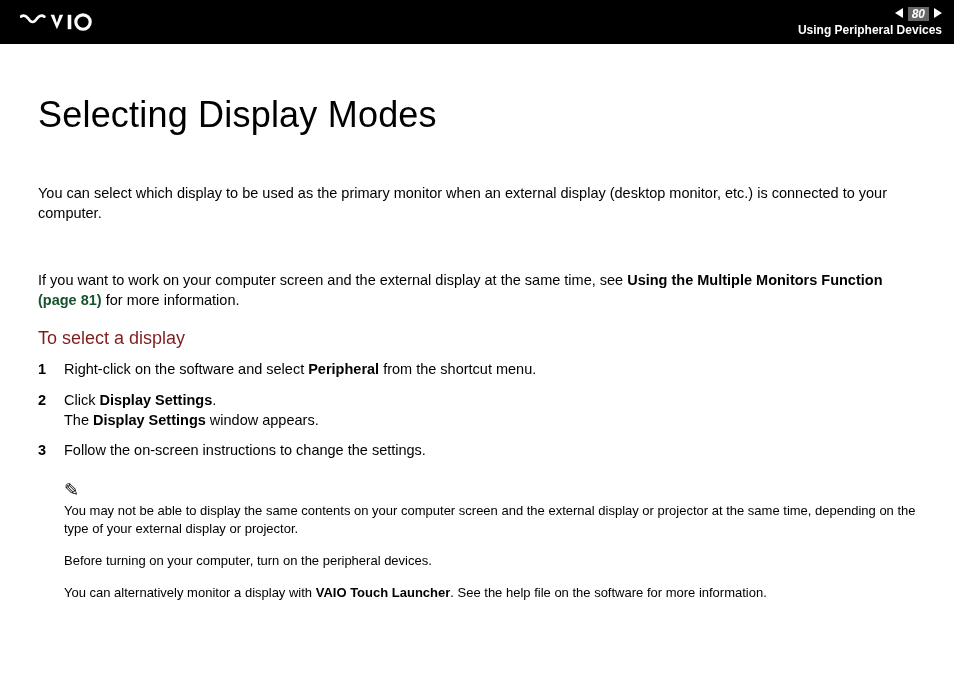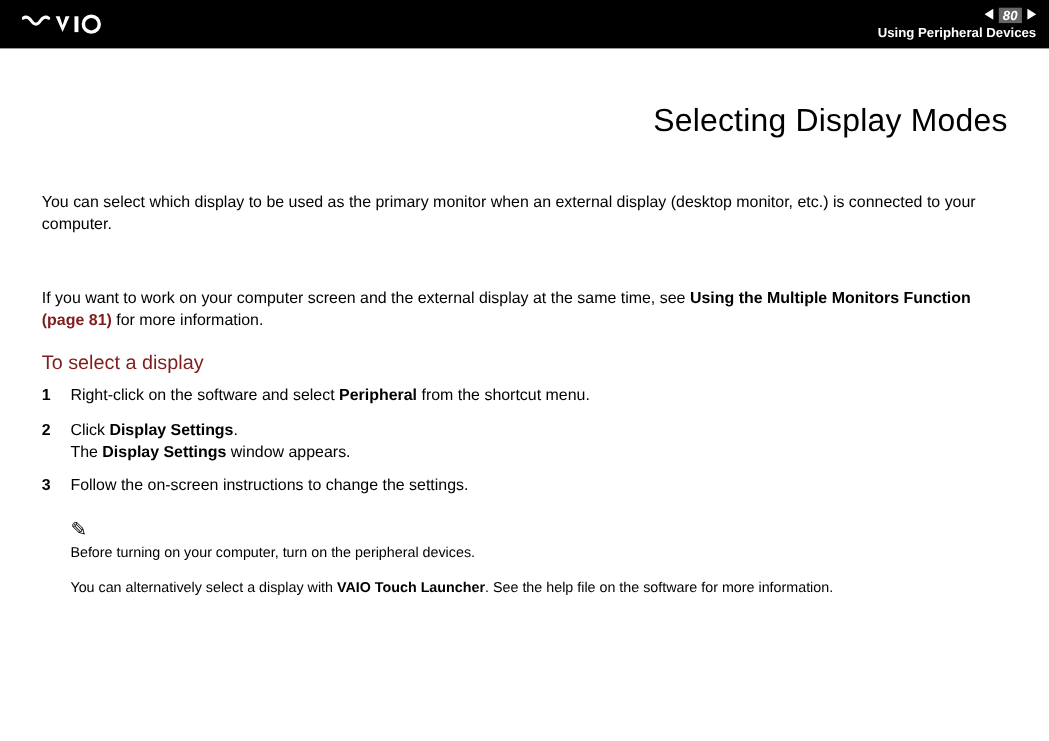--- a/index.html
+++ b/index.html
@@ -49,34 +49,33 @@
     font-style: italic;
   }
   .section-title {
     font-size: 12px;
     font-weight: bold;
   }
   .content {
     padding: 50px 38px 0 38px;
   }
   h1 {
-    font-size: 29px;
+    font-size: 36px;
     font-weight: normal;
     margin-bottom: 14px;
     letter-spacing: 0.2px;
-    text-align: right;
   }
   p.body {
     font-size: 14.5px;
     line-height: 1.35;
     margin-bottom: 12px;
     margin-top: 48px;
   }
   p.body b { font-weight: bold; }
-  .pagelink { color: #7f1d1d; font-weight: bold; }
+  .pagelink { color: #14532d; font-weight: bold; }
   h2.sub {
     font-size: 18px;
     font-weight: normal;
     color: #7f1d1d;
     margin-top: 18px;
     margin-bottom: 10px;
   }
   .steps {
     font-size: 14.5px;
   }
@@ -158,18 +157,19 @@
         <div class="txt"><span>Click </span><b>Display Settings</b><span>.</span><br><span>The </span><b>Display Settings</b><span> window appears.</span></div>
       </div>
       <div class="step">
         <div class="num">3</div>
         <div class="txt"><span>Follow the on-screen instructions to change the settings.</span></div>
       </div>
     </div>
 
   <div class="note-block">
     <div class="note-icon">✎</div>
+    <p>You may not be able to display the same contents on your computer screen and the external display or projector at the same time, depending on the type of your external display or projector.</p>
     <p>Before turning on your computer, turn on the peripheral devices.</p>
     <p>
-      <span>You can alternatively select a display with </span><b>VAIO Touch Launcher</b><span>. See the help file on the software for more information.</span>
+      <span>You can alternatively monitor a display with </span><b>VAIO Touch Launcher</b><span>. See the help file on the software for more information.</span>
     </p>
   </div>
 </div>
 
 </body></html>

